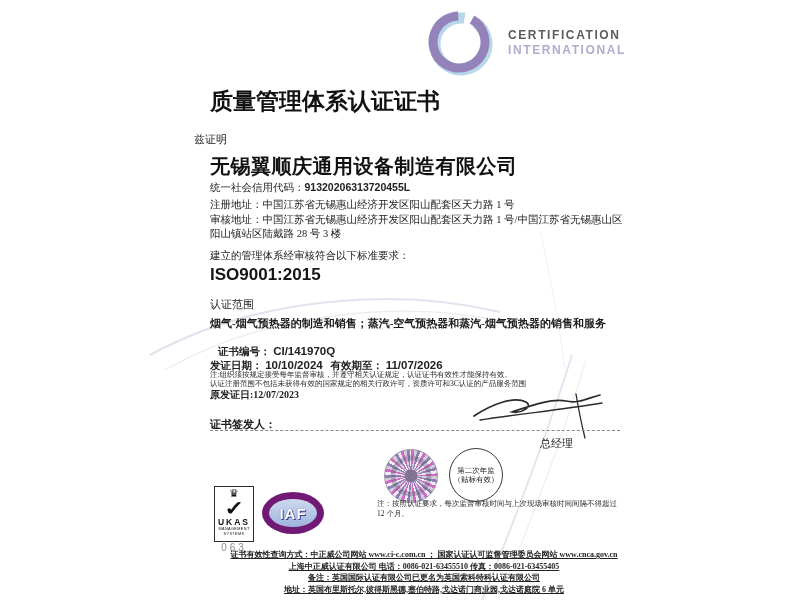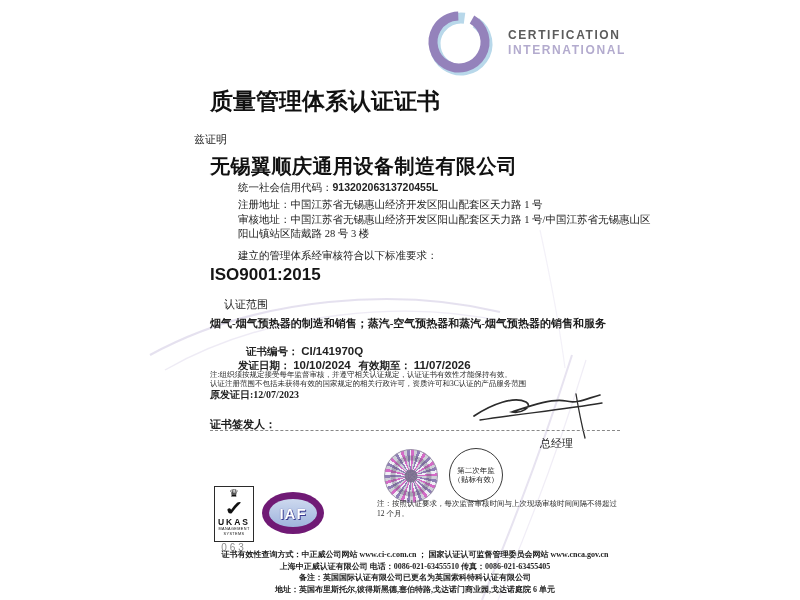--- a/index.html
+++ b/index.html
@@ -11,21 +11,21 @@
   .z{z-index:2;}
   
   .logo-text{font-family:"Liberation Sans","DejaVu Sans",sans-serif;letter-spacing:1.6px;
              font-size:12px;line-height:15px;font-weight:600;}
   .logo-line1{color:#5c5c5c;}
   .logo-line2{color:#b3abce;}
   
   .title{font-size:23px;font-weight:bold;color:#111;}
   .small{font-size:11px;}
   .company{font-size:20px;font-weight:bold;color:#111;letter-spacing:.5px;}
-  .body-line{font-size:10.5px;line-height:13.5px;color:#222;margin-left:28px;}
+  .body-line{font-size:10.5px;line-height:13.5px;color:#222;}
   .iso{font-family:"Liberation Sans","DejaVu Sans",sans-serif;font-size:17px;font-weight:bold;color:#151515;}
   .scope-text{font-size:11px;font-weight:bold;}
   .val{font-family:"Liberation Sans","DejaVu Sans",sans-serif;font-weight:bold;font-size:11.5px;}
   .tiny{font-size:7.5px;line-height:8.5px;color:#2a2a2a;}
   .orig{font-size:10px;font-weight:600;}
   .dashline{border-top:1px dashed #888;height:0;}
   
   .holo{width:54px;height:54px;border-radius:50%;
         background:
           radial-gradient(circle at 50% 50%, rgba(120,110,140,.9) 0 6px, rgba(255,255,255,0) 7px 15px, rgba(90,80,110,.35) 16px 20px, rgba(255,255,255,0) 21px),
@@ -90,21 +90,21 @@
     <span>注册地址：</span><span>中国江苏省无锡惠山经济开发区阳山配套区天力路 1 号</span>
   </div>
 
   <div class="abs z body-line" style="left:210px;top:213px;width:418px;">
     <span>审核地址：</span><span>中国江苏省无锡惠山经济开发区阳山配套区天力路 1 号/中国江苏省无锡惠山区阳山镇站区陆戴路 28 号 3 楼</span>
   </div>
 
   <div class="abs z body-line" style="left:210px;top:249px;">建立的管理体系经审核符合以下标准要求：</div>
   <div class="abs z iso" style="left:210px;top:265px;">ISO9001:2015</div>
 
-  <div class="abs z small" style="left:224px;top:297px;">认证范围</div>
+  <div class="abs z small" style="left:210px;top:297px;">认证范围</div>
   <div class="abs z scope-text" style="left:210px;top:316px;width:420px;">烟气-烟气预热器的制造和销售；蒸汽-空气预热器和蒸汽-烟气预热器的销售和服务</div>
 
   <div class="abs z body-line" style="left:218px;top:345px;font-weight:bold;">
     <span>证书编号：</span> <span class="val">CI/141970Q</span>
   </div>
   <div class="abs z body-line" style="left:210px;top:359px;font-weight:bold;">
     <span>发证日期：</span> <span class="val">10/10/2024</span>&nbsp;&nbsp;
     <span>有效期至：</span> <span class="val">11/07/2026</span>
   </div>
   <div class="abs z tiny" style="left:210px;top:371px;width:420px;">注:组织须按规定接受每年监督审核，并遵守相关认证规定，认证证书有效性才能保持有效。</div>
@@ -136,20 +136,20 @@
     </div>
     <div class="ukas-num">063</div>
   </div>
 
   <div class="abs z iaf" style="left:262px;top:492px;">
     <div class="iaf-inner">
       <span class="iaf-text">IAF</span>
     </div>
   </div>
 
-  <div class="abs z footer" style="left:195px;top:549px;width:440px;">
+  <div class="abs z footer" style="left:204px;top:549px;width:440px;text-decoration:underline;">
     <div>证书有效性查询方式：中正威公司网站 www.ci-c.com.cn ； 国家认证认可监督管理委员会网站 www.cnca.gov.cn</div>
     <div>上海中正威认证有限公司 电话：0086-021-63455510 传真：0086-021-63455405</div>
     <div>备注：英国国际认证有限公司已更名为英国索科特科认证有限公司</div>
     <div>地址：英国布里斯托尔,彼得斯黑德,塞伯特路,戈达诺门商业园,戈达诺庭院 6 单元</div>
   </div>
 
 </div>
 
 </body></html>

